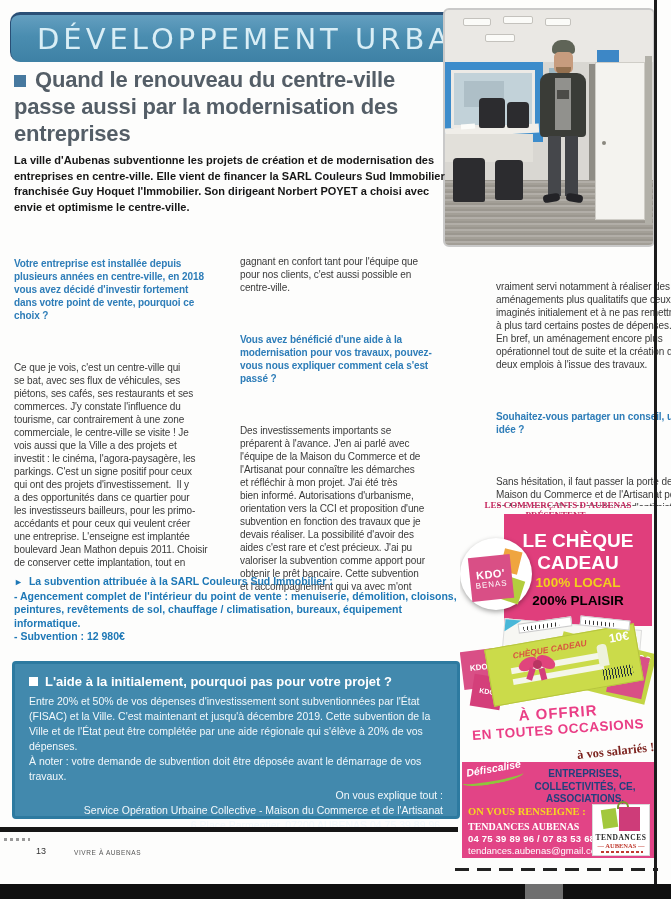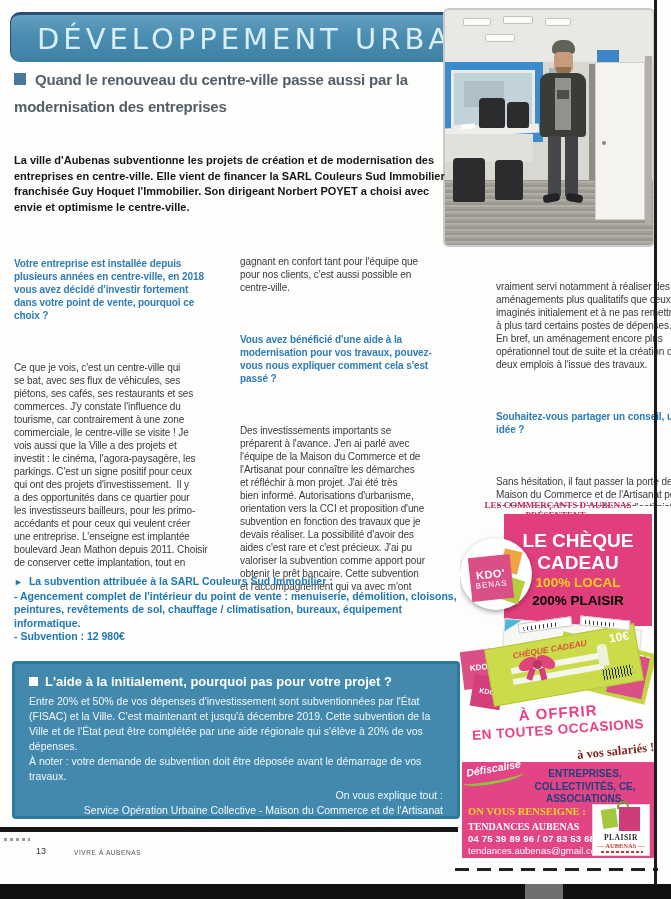--- a/index.html
+++ b/index.html
@@ -17,21 +17,21 @@
     display:flex; align-items:center;
   }
   .banner-text {
     font-family:"DejaVu Sans", sans-serif; font-weight:400;
     color:#d9eef6; font-size:29px; letter-spacing:4px; padding-left:26px;
     white-space:nowrap;
   }
   
   .title {
     position:absolute; left:14px; top:66px; width:438px;
-    font-size:15px; line-height:27px; font-weight:bold; color:#545e67;
+    font-size:22px; line-height:27px; font-weight:bold; color:#545e67;
     letter-spacing:-0.2px;
   }
   .title .sq {
     display:inline-block; width:12px; height:12px; background:#47799f;
     margin-right:9px;
   }
   .intro {
     position:absolute; left:14px; top:153px; width:433px;
     font-size:11px; line-height:15.5px; font-weight:bold; color:#161616;
   }
@@ -378,21 +378,21 @@
 COLLECTIVITÉS, CE,
 ASSOCIATIONS,</div>
       <div class="renseigne">ON VOUS RENSEIGNE :</div>
       <div class="ad-name">TENDANCES AUBENAS</div>
       <div class="ad-phone">04 75 39 89 96 / 07 83 53 68 19</div>
       <div class="ad-mail">tendances.aubenas@gmail.com</div>
       <div class="tlogo">
         <div class="tlogo-h1"></div>
         <div class="tlogo-bag-g"></div>
         <div class="tlogo-bag-p"></div>
-        <div class="tlogo-t1">PLAISIR</div>
+        <div class="tlogo-t1">TENDANCES</div>
         <div class="tlogo-t2">— AUBENAS —</div>
         <div class="tlogo-line"></div>
       </div>
     </div>
   </div>
 
   <div class="rule-under-box"></div>
   <div class="ad-dashes"></div>
   <div class="footer-smudge"></div>
   <div class="pageno">13</div>

